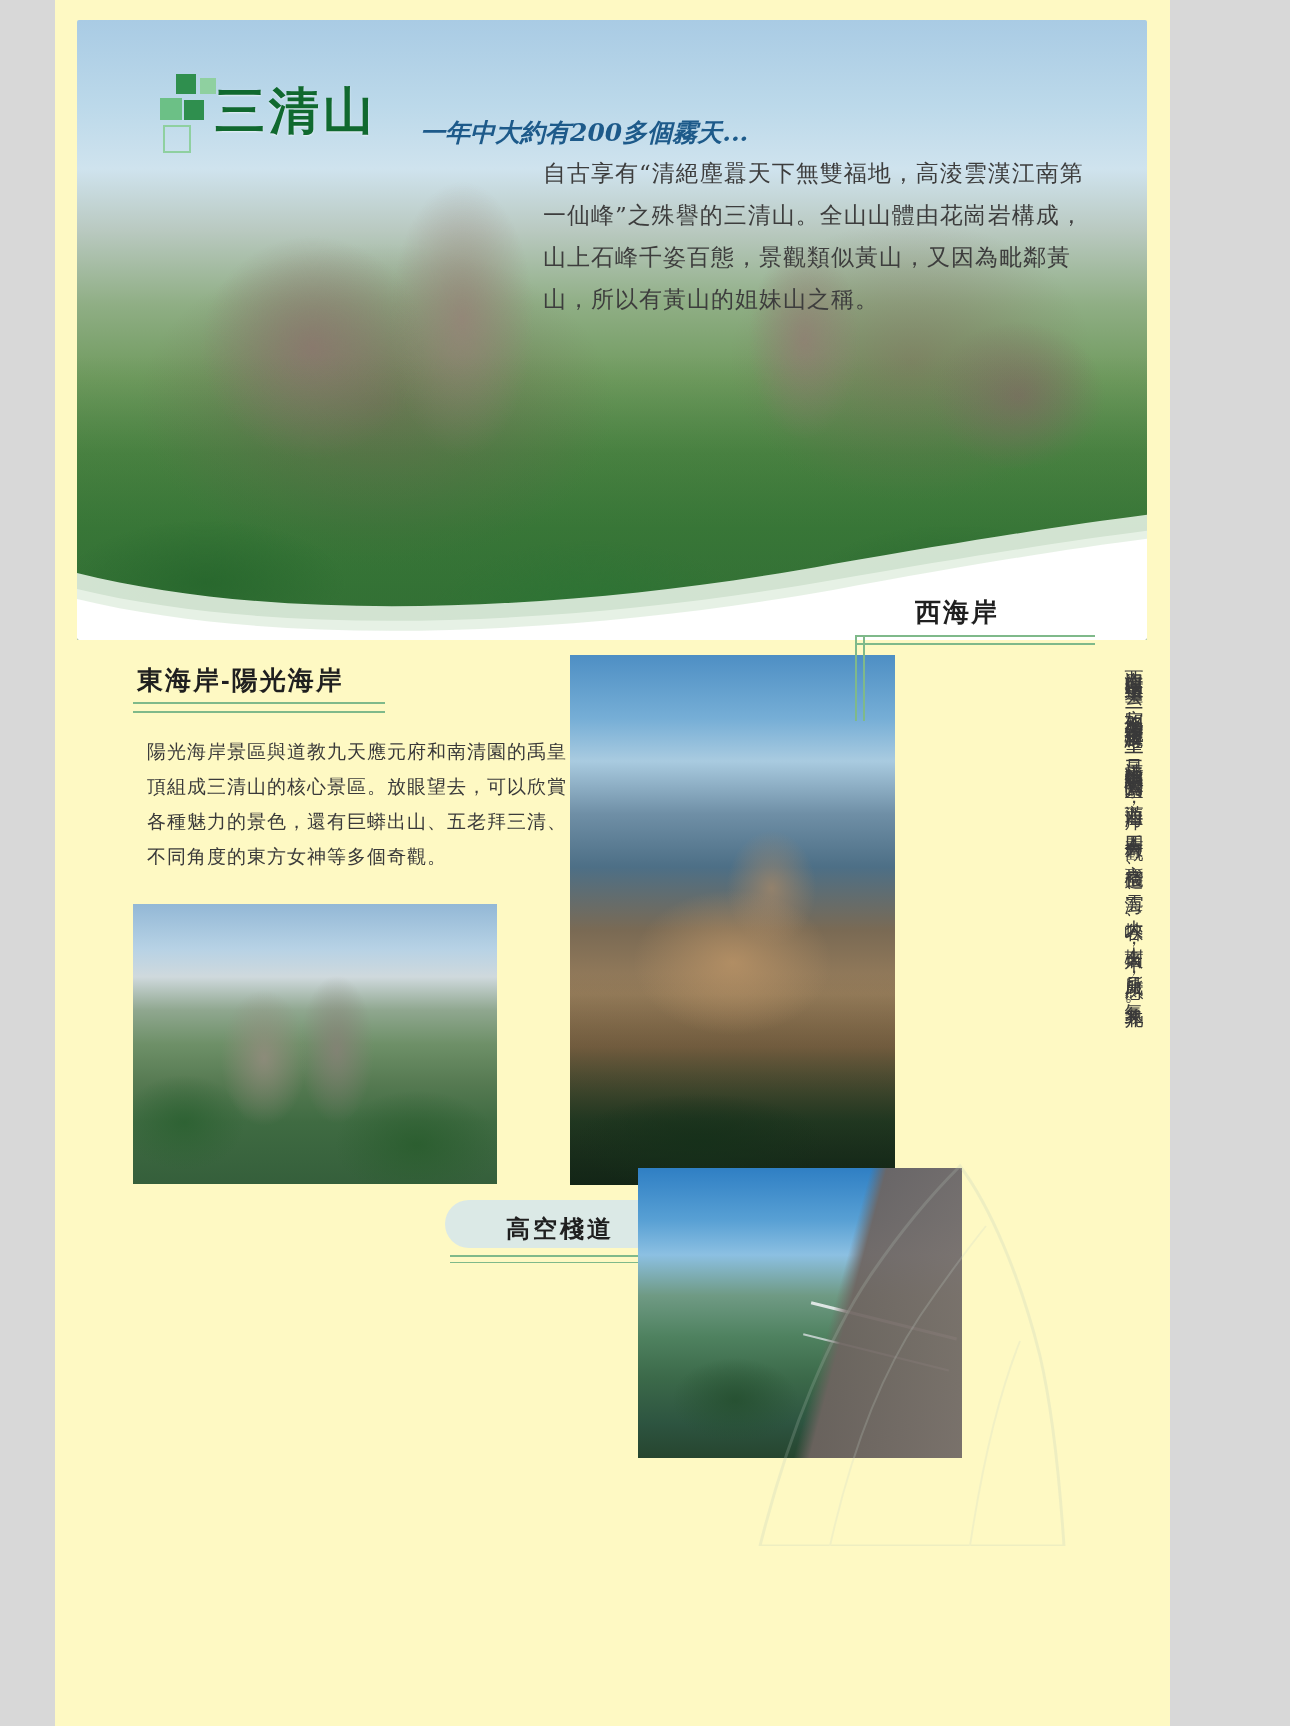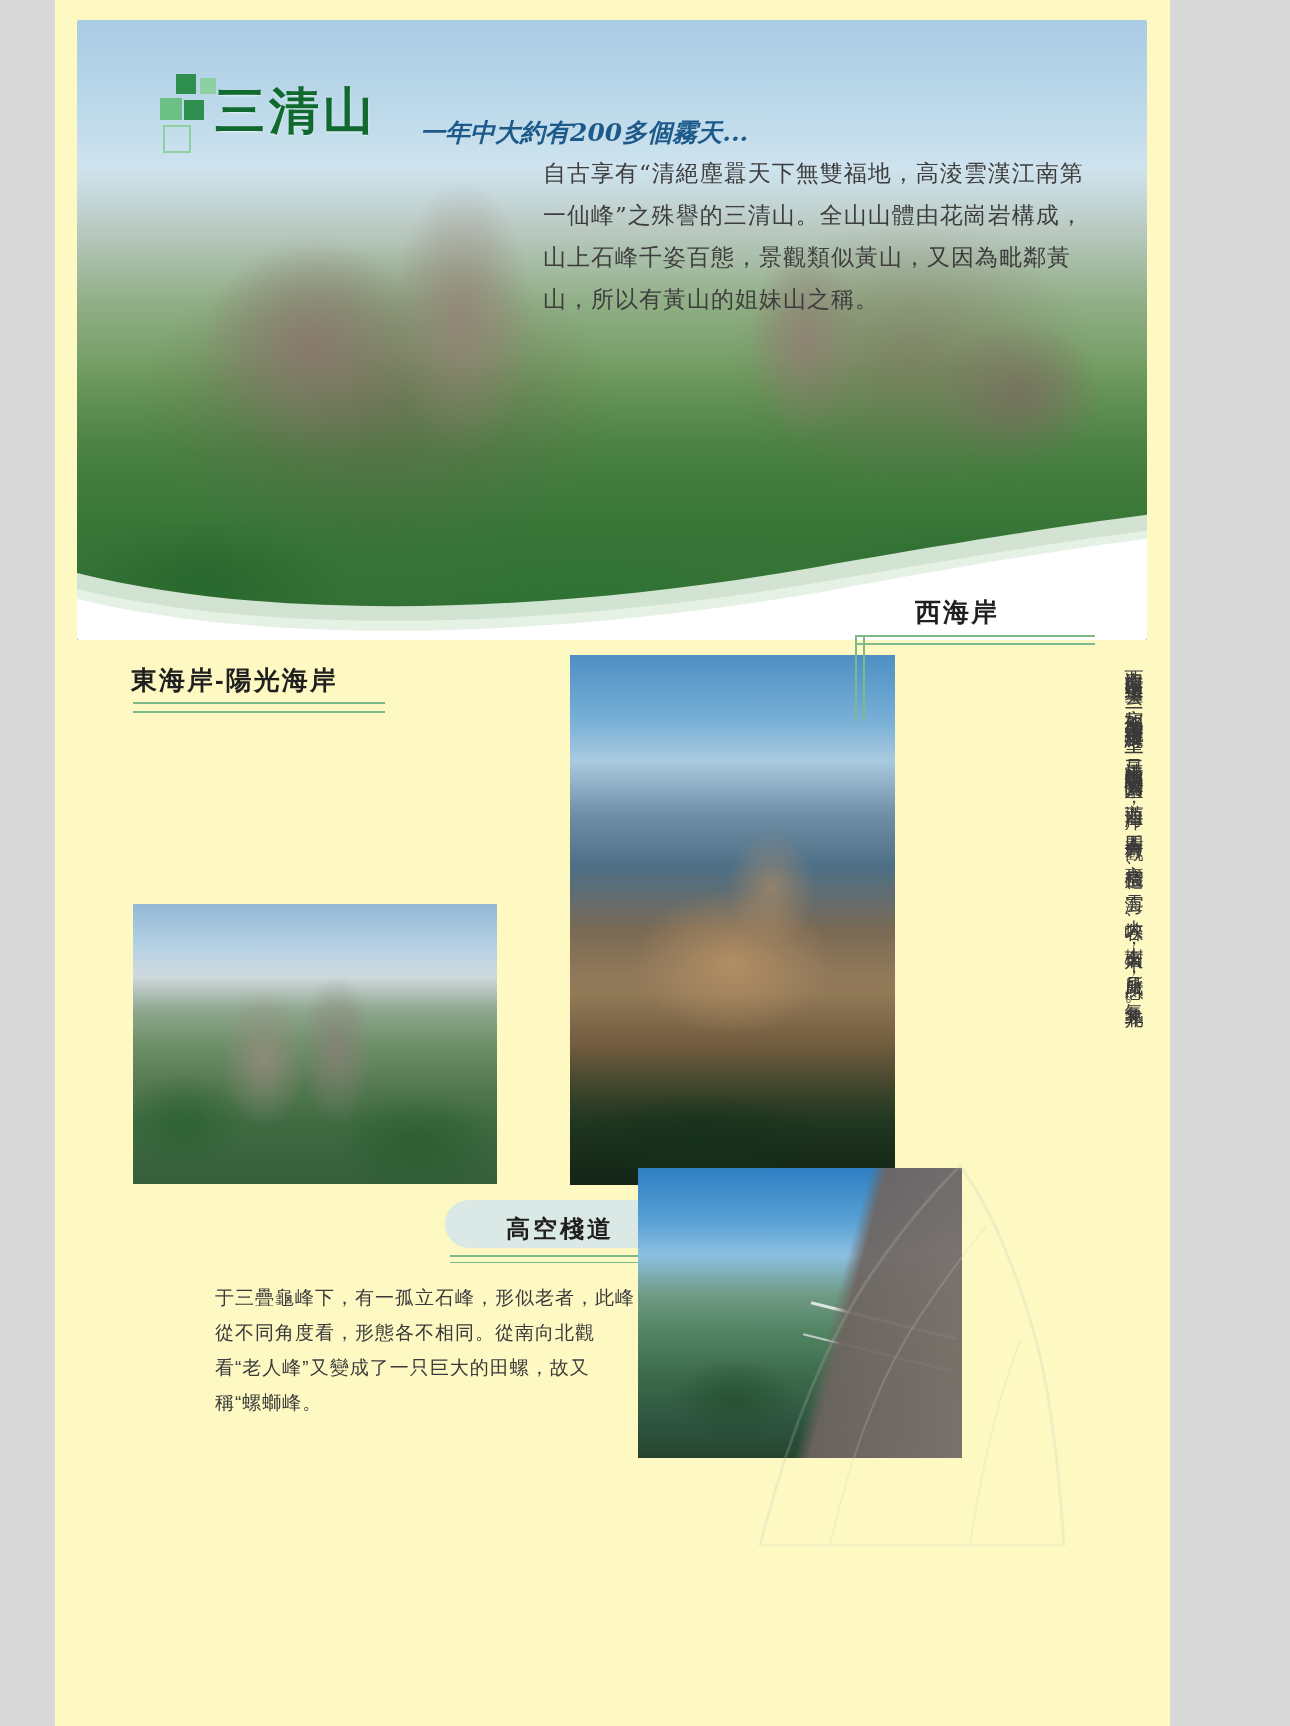--- a/index.html
+++ b/index.html
@@ -112,21 +112,21 @@
     font-family: "DejaVu Serif", serif;
     font-size: 23px;
     line-height: 42px;
     color: #3d3d3d;
     letter-spacing: 1px;
   }
 
   
   .east-heading {
     position: absolute;
-    left: 76px;
+    left: 82px;
     top: 663px;
     font-size: 26px;
     font-weight: 700;
     color: #1f1f1f;
     letter-spacing: 2px;
   }
   .east-rule {
     position: absolute;
     left: 78px;
     top: 702px;
@@ -346,33 +346,33 @@
     <rect x="26" y="28" width="20" height="20" fill="#2f8f4e"></rect>
     <rect x="6" y="54" width="26" height="26" fill="none" stroke="#8fd0a0" stroke-width="2"></rect>
   </svg>
 
   <div class="title-main">三清山</div>
   <div class="title-sub">一年中大約有200多個霧天...</div>
   <div class="hero-para">自古享有“清絕塵囂天下無雙福地，高淩雲漢江南第一仙峰”之殊譽的三清山。全山山體由花崗岩構成，山上石峰千姿百態，景觀類似黃山，又因為毗鄰黃山，所以有黃山的姐妹山之稱。</div>
 
   <div class="east-heading">東海岸-陽光海岸</div>
   <div class="east-rule"></div>
+  <div class="east-para">陽光海岸景區與道教九天應元府和南清園的禹皇頂組成三清山的核心景區。放眼望去，可以欣賞各種魅力的景色，還有巨蟒出山、五老拜三清、不同角度的東方女神等多個奇觀。</div>
   <div class="photo-east"></div>
 
   <div class="photo-center"></div>
 
   <div class="west-heading">西海岸</div>
   <div class="west-rule-h"></div>
   <div class="west-rule-v"></div>
   <div class="west-vertical">西海岸景區遠遠望去，宛如一條玉帶環繞在凌霄絕壁上，是三清山極為驚心險秀的景區。遊西海岸，看四大奇觀：高空棧道、雲海、大峽谷、古樹名木，所見所感，氣象非凡。</div>
 
   <div class="skywalk-tag"></div>
   <div class="skywalk-tag-label">高空棧道</div>
   <div class="skywalk-underline"></div>
-  <div class="skywalk-para">于三疊龜峰下，有一孤立石峰，形似老者，此峰從不同角度看，形態各不相同。從南向北觀看“老人峰”又變成了一只巨大的田螺，故又稱“螺螄峰。</div>
   <div class="photo-skywalk">
     <div class="skywalk-rail"></div>
   </div>
 
   <svg class="watermark" viewBox="0 0 380 420">
     <path d="M40,420 C70,300 110,210 150,150 C180,106 210,70 240,40 C270,80 300,150 320,230 C334,290 340,360 344,420 Z" fill="none" stroke="#b9c9bc" stroke-width="3"></path>
     <path d="M110,420 C130,330 160,250 200,190 C230,146 250,120 266,100" fill="none" stroke="#c7d4c9" stroke-width="2"></path>
     <path d="M250,420 C262,340 278,270 300,215" fill="none" stroke="#c7d4c9" stroke-width="2"></path>
   </svg>
 

